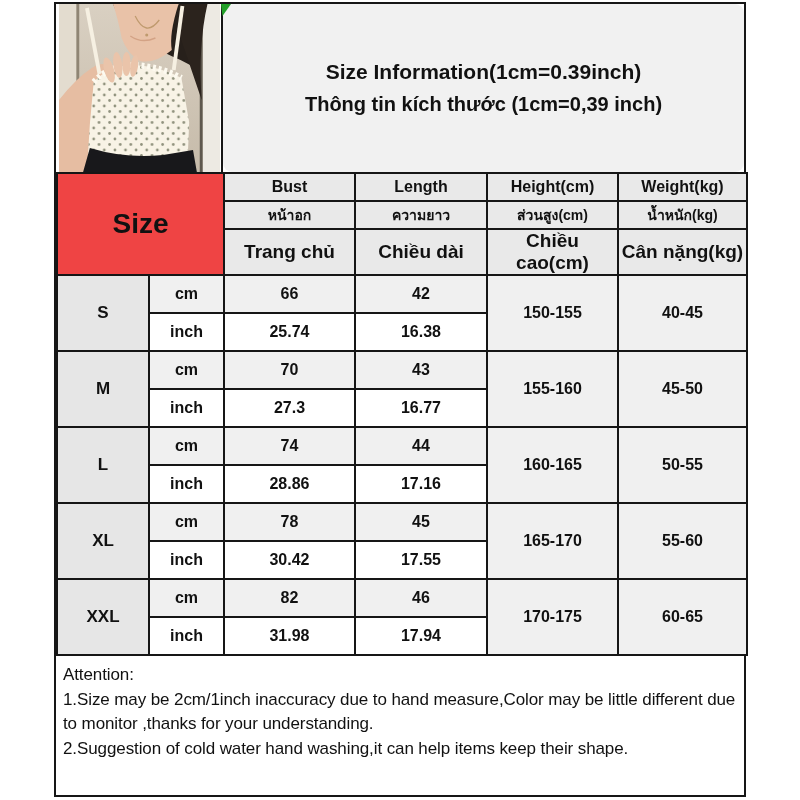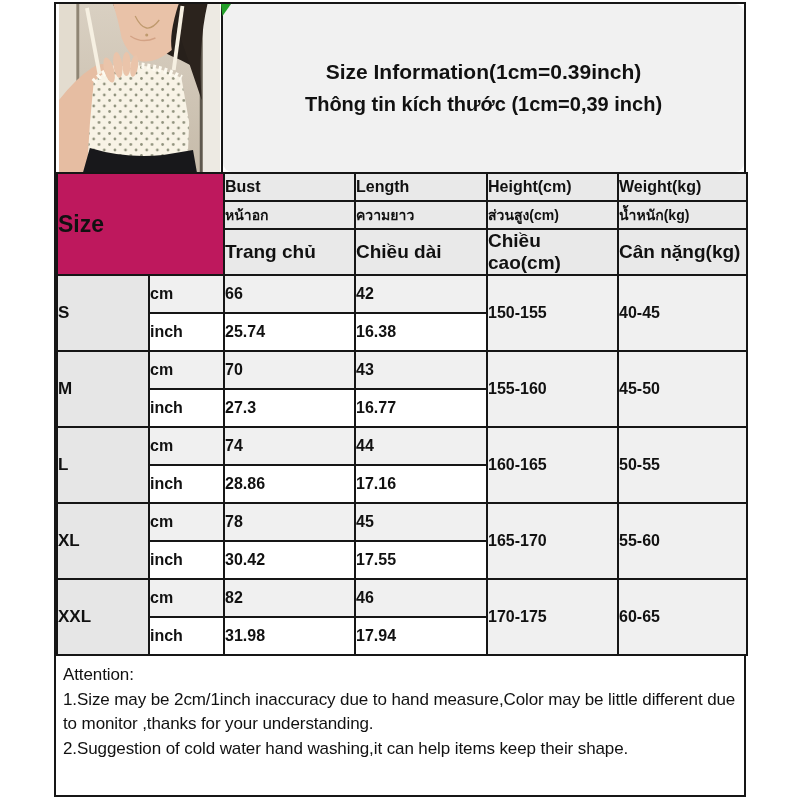--- a/index.html
+++ b/index.html
@@ -26,24 +26,24 @@
     flex:1; background:#f1f1f1; display:flex; flex-direction:column;
     align-items:center; justify-content:center; text-align:center; gap:9px;
     padding:0 10px;
     border-radius:9px;
   }
   .t-en { font-size:21px; font-weight:700; }
   .t-th { font-size:18px; font-weight:700; }
   .t-vi { font-size:20px; font-weight:700; }
   
   table { border-collapse:collapse; table-layout:fixed; width:100%; flex:none; }
-  td { border:2px solid #161616; vertical-align:middle; overflow:hidden; }
+  td { border:2px solid #161616; text-align:center; vertical-align:middle; overflow:hidden; }
   tr.hdr { height:28px; }
   tr.u   { height:38px; }
-  .size-big { font-size:23px; font-weight:700; background:#be185d; }
+  .size-big { font-size:28px; font-weight:700; background:#ef4444; }
   .hdr-en { font-size:16px; font-weight:700; background:#e9e9e9; }
   .hdr-th { font-size:14px; font-weight:700; background:#e9e9e9; }
   .hdr-vi { font-size:19px; font-weight:700; background:#e9e9e9; }
   .szl  { font-size:17px; font-weight:700; background:#e6e6e6; }
   .unit { font-size:16px; font-weight:700; background:#f0f0f0; }
   .unit.w { background:#ffffff; }
   .val  { font-size:16px; font-weight:600; background:#ffffff; }
   .val.g { background:#f0f0f0;margin-left:48px; }
   .range { font-size:16px; font-weight:600; background:#f0f0f0; }
   

